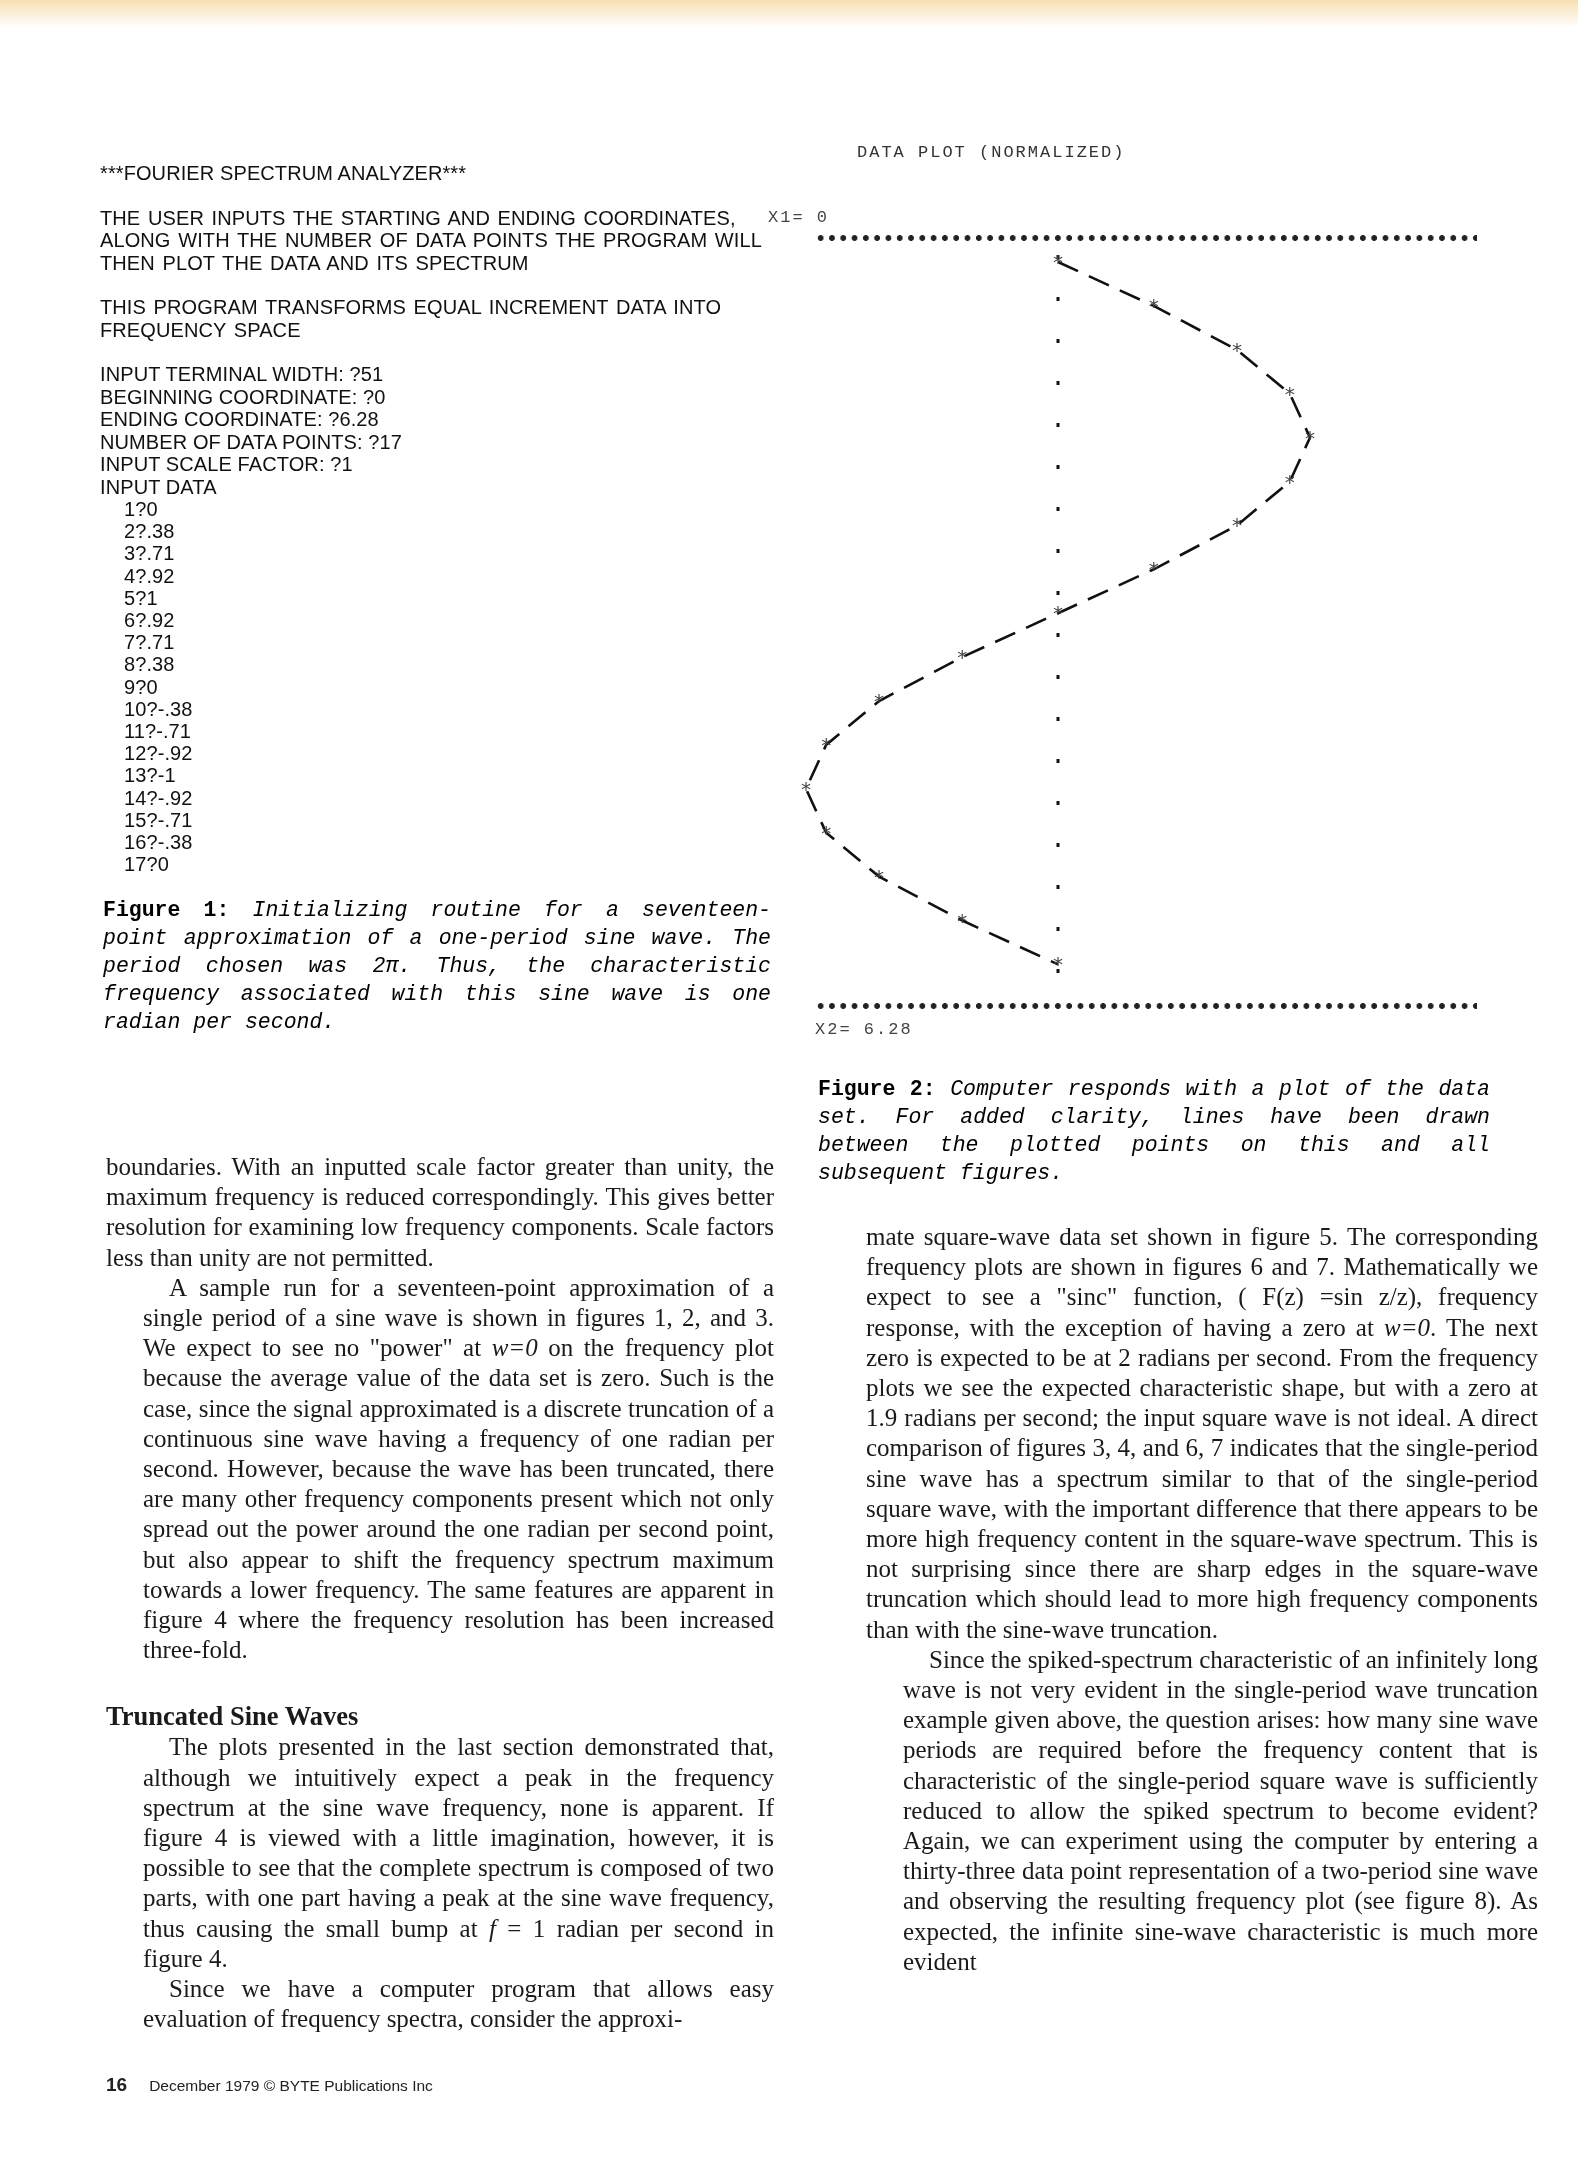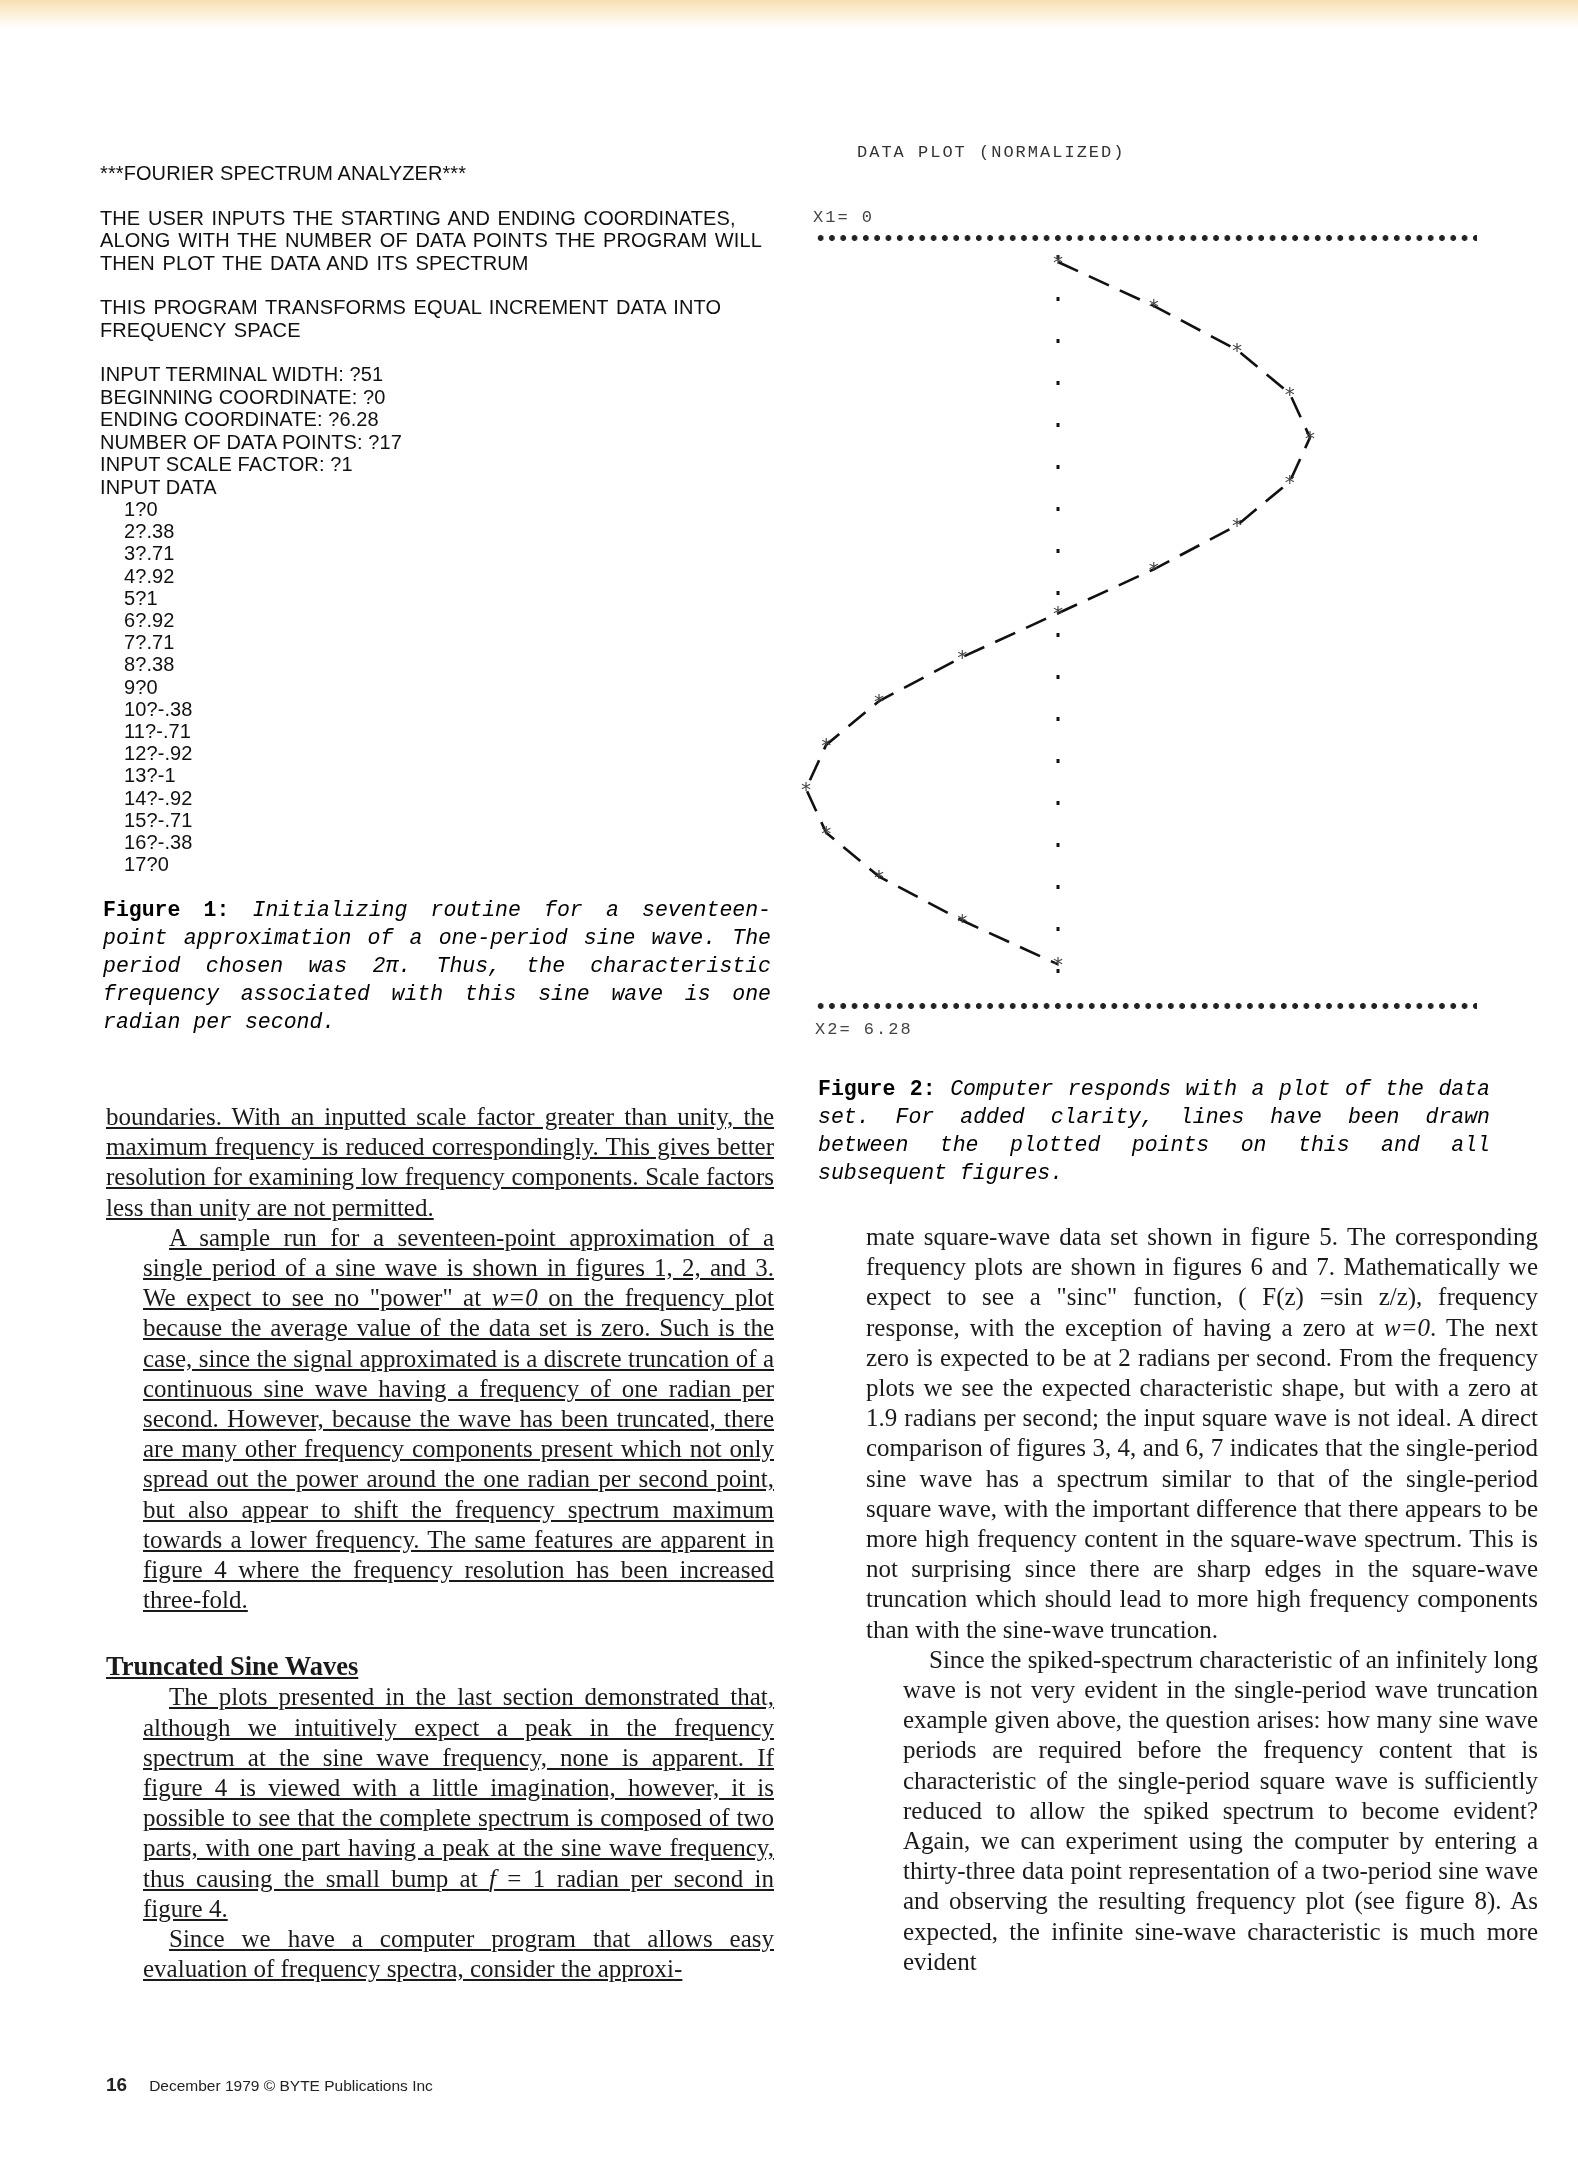--- a/index.html
+++ b/index.html
@@ -29,38 +29,38 @@
   .caption b { font-style: normal; font-weight: bold; }
   .cap1 { position: absolute; left: 103px; top: 896px; width: 668px; }
   .cap2 { position: absolute; left: 818px; top: 1075px; width: 672px; }
   .plot-title {
     position: absolute; left: 857px; top: 143px;
     font-family: "Liberation Mono", monospace; font-size: 17px; color: #333; letter-spacing: 2px;
   }
   .plot-x1, .plot-x2 {
     position: absolute; font-family: "Liberation Mono", monospace; font-size: 17px; color: #444; letter-spacing: 2px;
   }
-  .plot-x1 { left: 813px; top: 208px; }
+  .plot-x1 { left: 768px; top: 208px; }
   .plot-x2 { left: 815px; top: 1020px; }
   .border-row {
     position: absolute; left: 815px; width: 662px; height: 12px;
     background-image: radial-gradient(circle, #222 2.6px, transparent 3.2px);
     background-size: 11.3px 12px; background-repeat: repeat-x;
   }
   .border-top { top: 232px; }
   .border-bottom { top: 1000px; }
   svg.plot-svg { position: absolute; left: 0; top: 0; }
 
   .body-text {
     font-family: "Liberation Serif", serif; font-size: 25px; line-height: 30.2px;
     color: #1a1a1a; text-align: justify;
   }
   .body-text p { margin: 0; }
   .body-text p.indent { text-indent: 26px; margin-left: 37px; }
-  .col-left { position: absolute; left: 106px; top: 1102px; width: 668px; text-decoration: underline; }
+  .col-left { position: absolute; left: 106px; top: 1152px; width: 668px; }
   .col-right { position: absolute; left: 866px; top: 1222px; width: 672px; }
   .section-heading {
     font-family: "Liberation Serif", serif; font-weight: bold; font-size: 26.5px;
     margin-top: 36px; line-height: 31px;
   }
   .footer {
     position: absolute; left: 106px; top: 2074px;
     font-family: "Liberation Sans", sans-serif; font-size: 15.5px; color: #222;
   }
   .footer .page-num { font-weight: bold; font-size: 19px; margin-right: 22px; }

